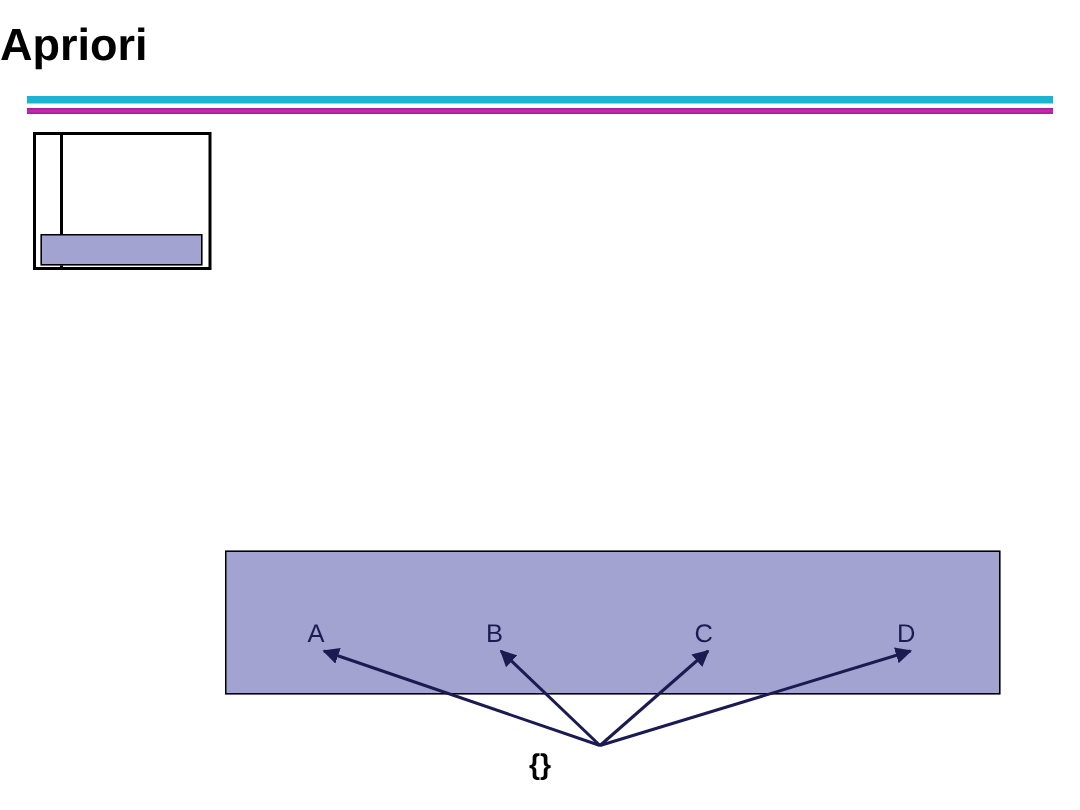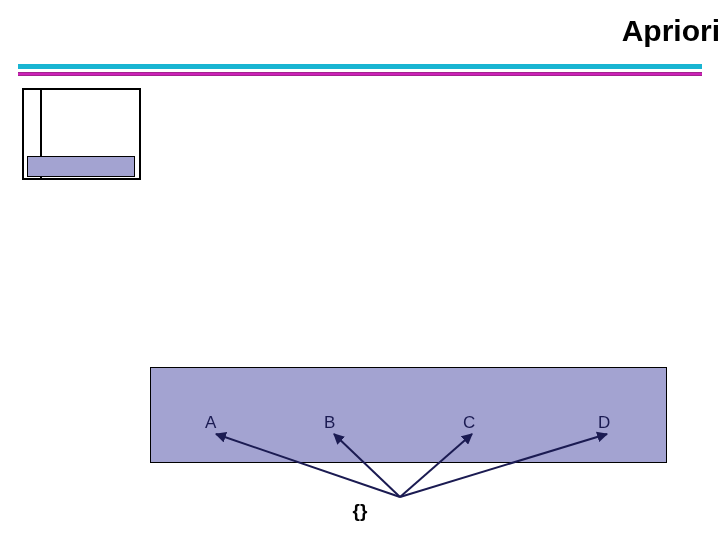--- a/index.html
+++ b/index.html
@@ -15,21 +15,21 @@
     overflow: hidden;
     font-family: "Liberation Sans", sans-serif;
   }
 
   
   #title {
     position: absolute;
     left: 0;
     top: 14px;
     width: 720px;
-    text-align: right;
+    text-align: left;
     font-family: "Liberation Sans", sans-serif;
     font-weight: bold;
     font-size: 30px;
     line-height: 34px;
     color: #000000;
     letter-spacing: 0px;
   }
 
   
   #rule-cyan {

